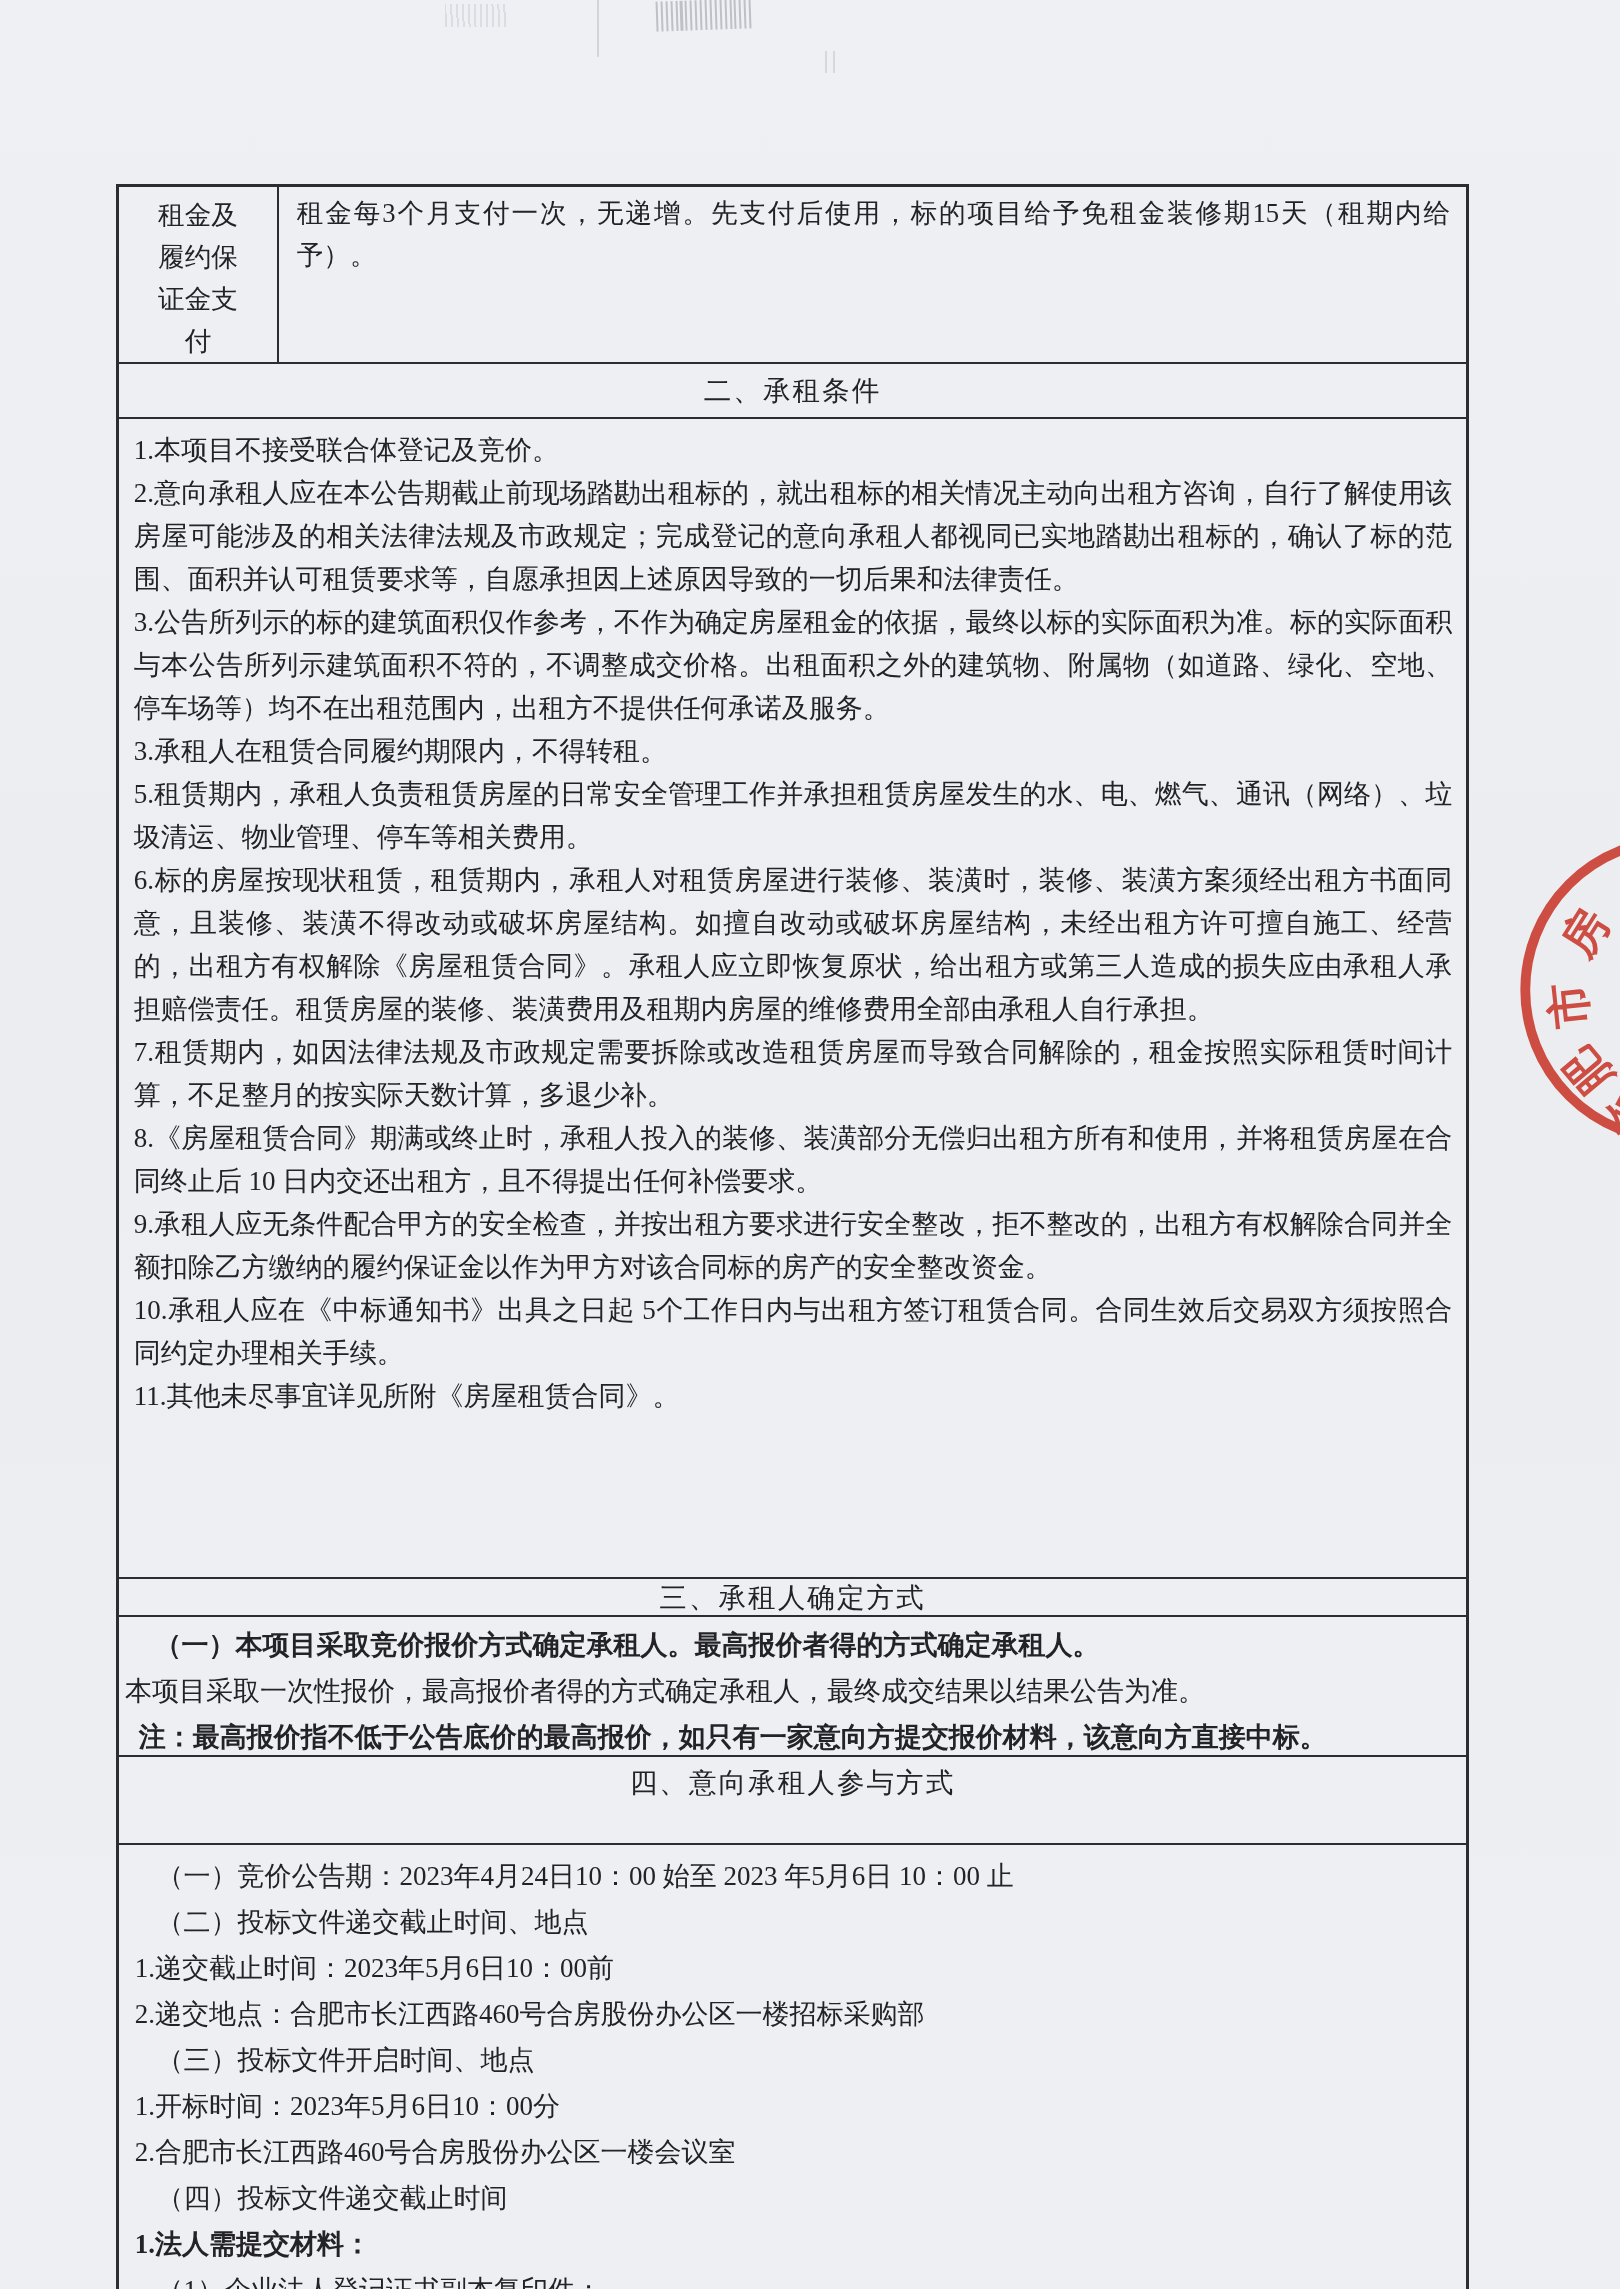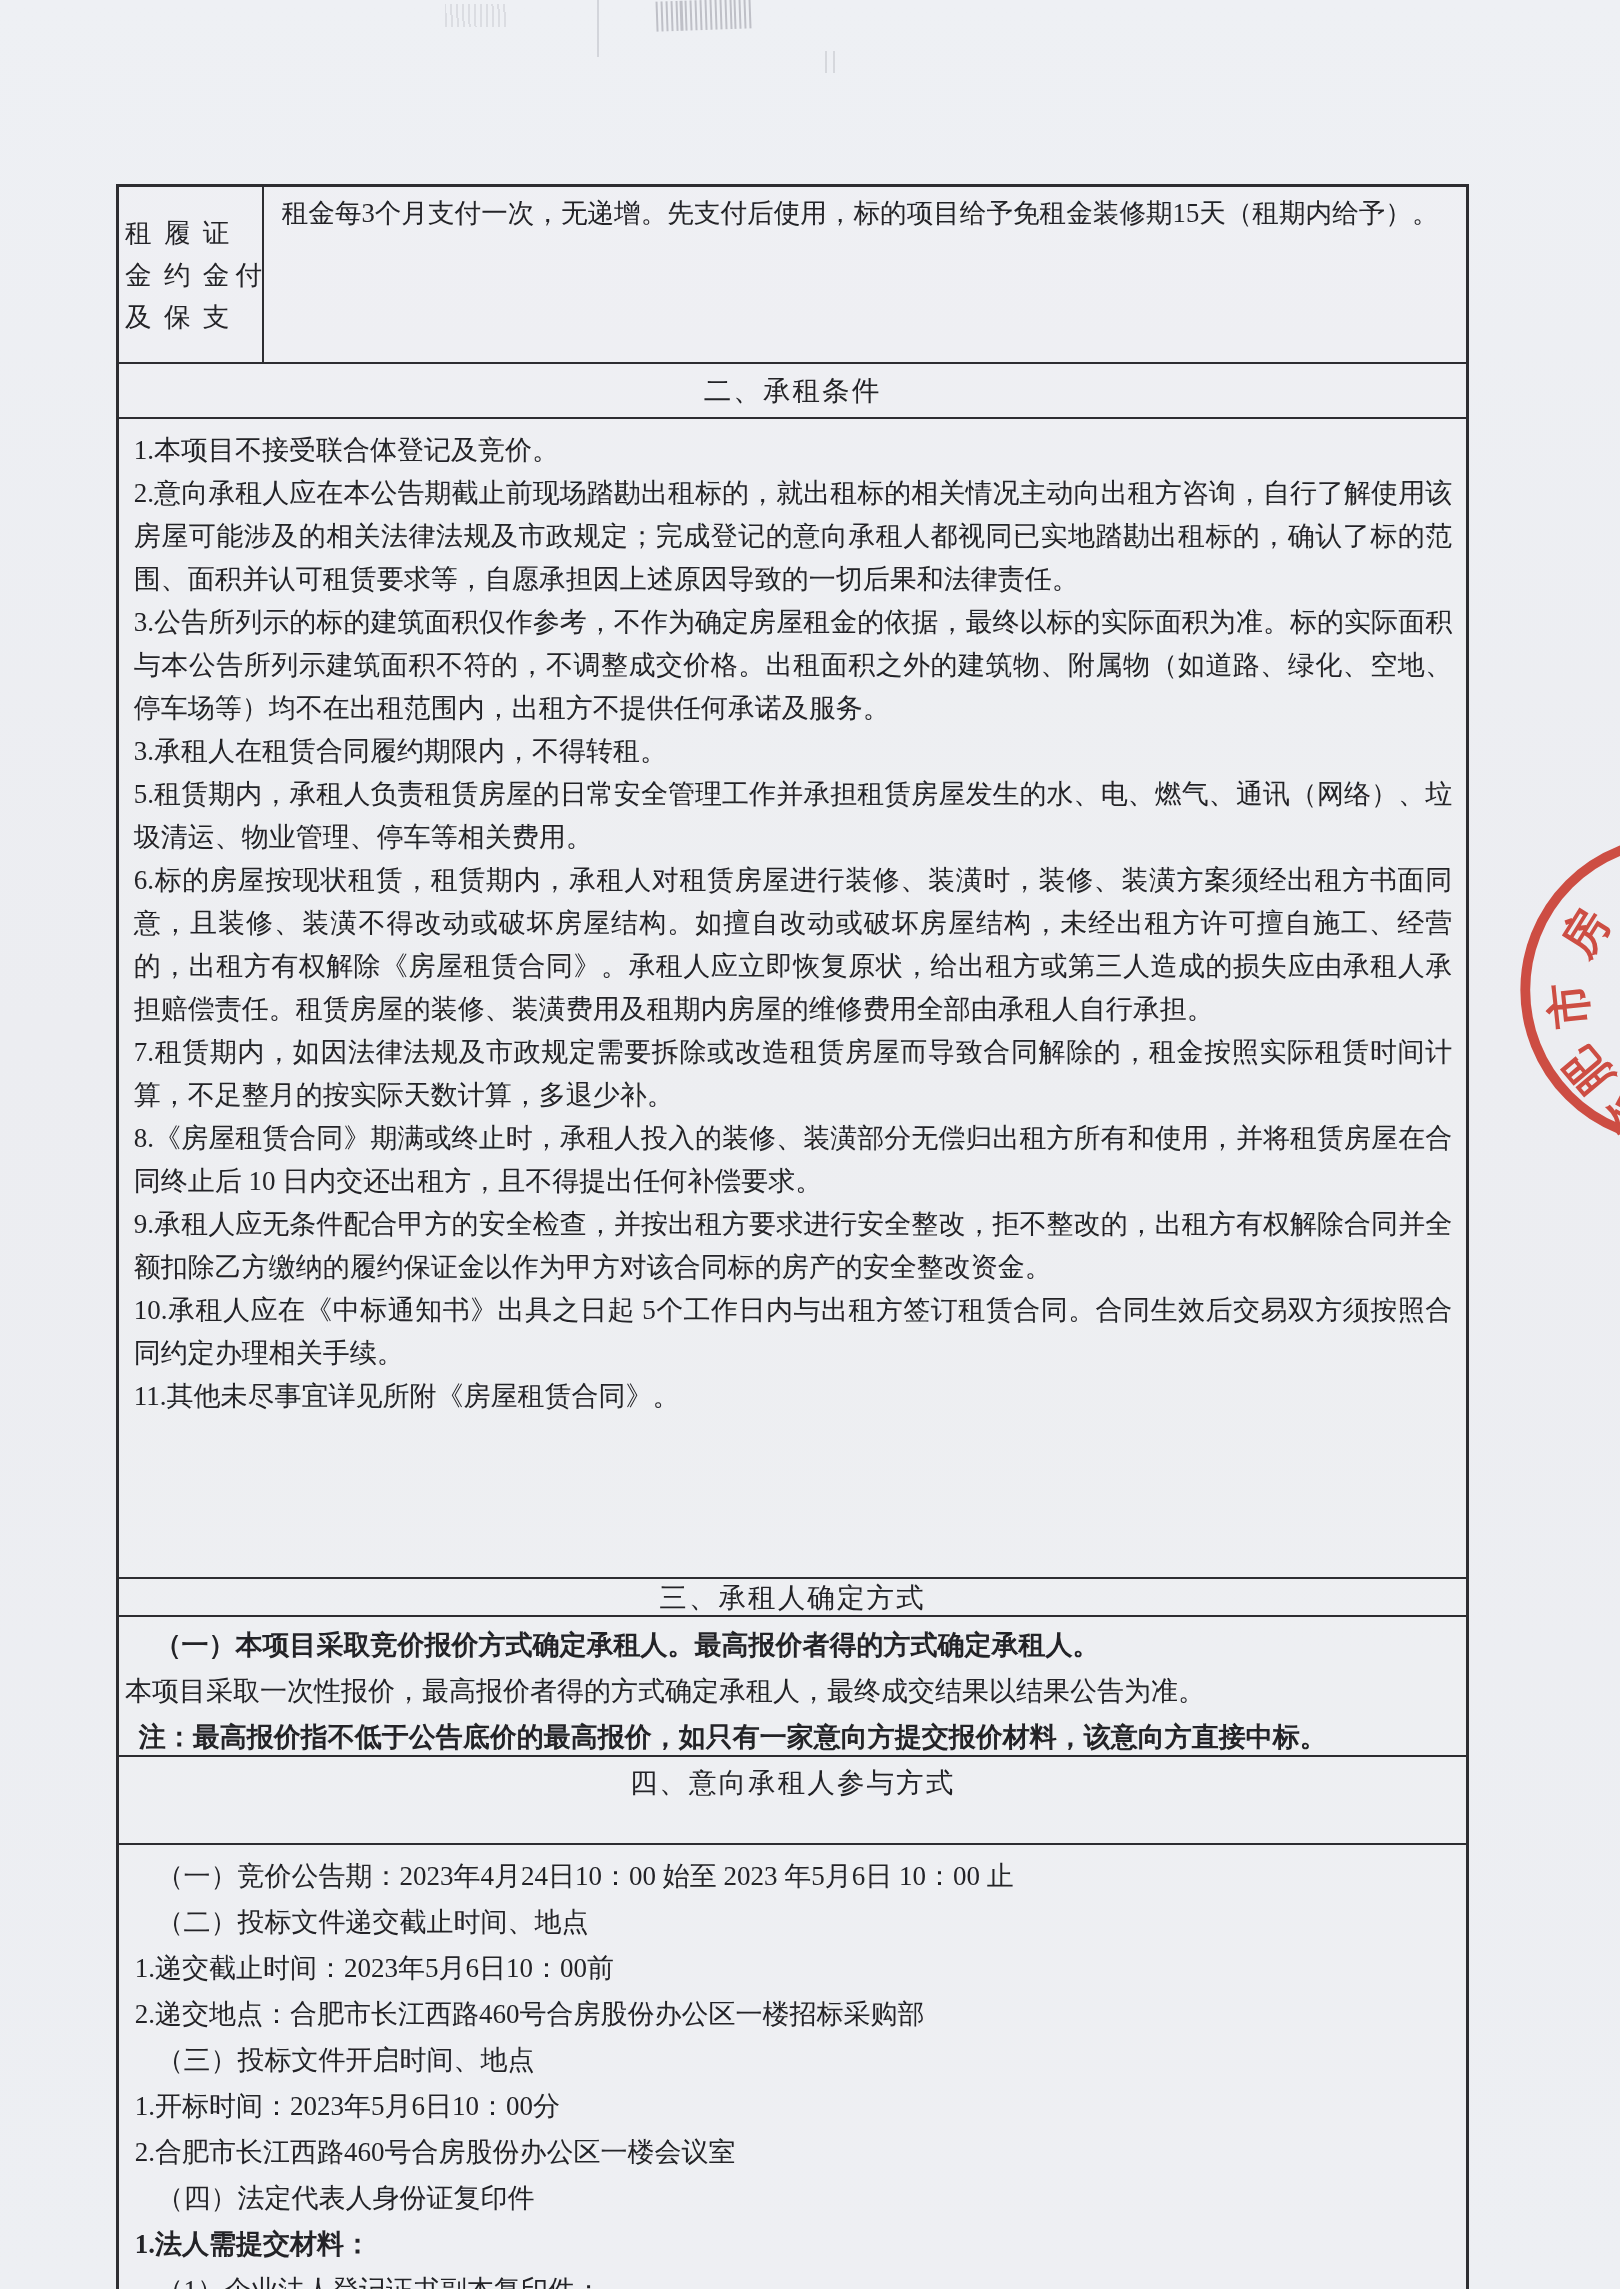--- a/index.html
+++ b/index.html
@@ -26,22 +26,22 @@
   .doc-table{
     position:absolute;left:116px;top:184px;width:1353px;
     border:3px solid #2d2d31;
     box-sizing:border-box;
     background:rgba(255,255,255,.06);
   }
   .row{border-top:2px solid #2d2d31;box-sizing:border-box;}
   .row:first-child{border-top:none;}
   .row-payment{display:flex;height:175px;}
   .payment-label{
-    width:145px;border-right:2px solid #2d2d31;box-sizing:border-box;
-    display:flex;justify-content:center;align-items:center;
+    width:160px;border-right:2px solid #2d2d31;box-sizing:border-box;
+    display:flex;flex-direction:column;justify-content:flex-end;align-items:center;
     font-size:26.6px;line-height:42px;text-align:center;
   }
   .payment-body{flex:1;padding:4.9px 15.8px 0 17.7px;font-size:26.6px;line-height:42px;box-sizing:border-box;}
   .payment-body p{margin:0;text-align:justify;}
   .sec-header{
     display:flex;justify-content:center;align-items:center;
     font-size:27.6px;letter-spacing:2px;font-weight:500;
   }
   .h2{height:55px;}
   .h3{height:38px;}
@@ -112,21 +112,21 @@
     <div class="row sec-header h4">四、意向承租人参与方式</div>
 
     <div class="row s4">
       <div class="ind">（一）竞价公告期：2023年4月24日10：00 始至 2023 年5月6日 10：00 止</div>
       <div class="ind">（二）投标文件递交截止时间、地点</div>
       <div>1.递交截止时间：2023年5月6日10：00前</div>
       <div>2.递交地点：合肥市长江西路460号合房股份办公区一楼招标采购部</div>
       <div class="ind">（三）投标文件开启时间、地点</div>
       <div>1.开标时间：2023年5月6日10：00分</div>
       <div>2.合肥市长江西路460号合房股份办公区一楼会议室</div>
-      <div class="ind">（四）法定代表人身份证复印件</div>
+      <div class="ind">（四）投标文件递交截止时间</div>
       <div class="bold">1.法人需提交材料：</div>
       <div class="ind">（1）企业法人登记证书副本复印件；</div>
       <div class="ind">（2）法定代表人身份证复印件；</div>
       <div class="ind">（3）承诺函（附件3）；</div>
     </div>
 
   </div>
 
   <svg class="seal" viewBox="0 0 400 400" width="394" height="394">
     <circle cx="200" cy="200" r="152" fill="none" stroke="#c9382c" stroke-width="10"></circle>

